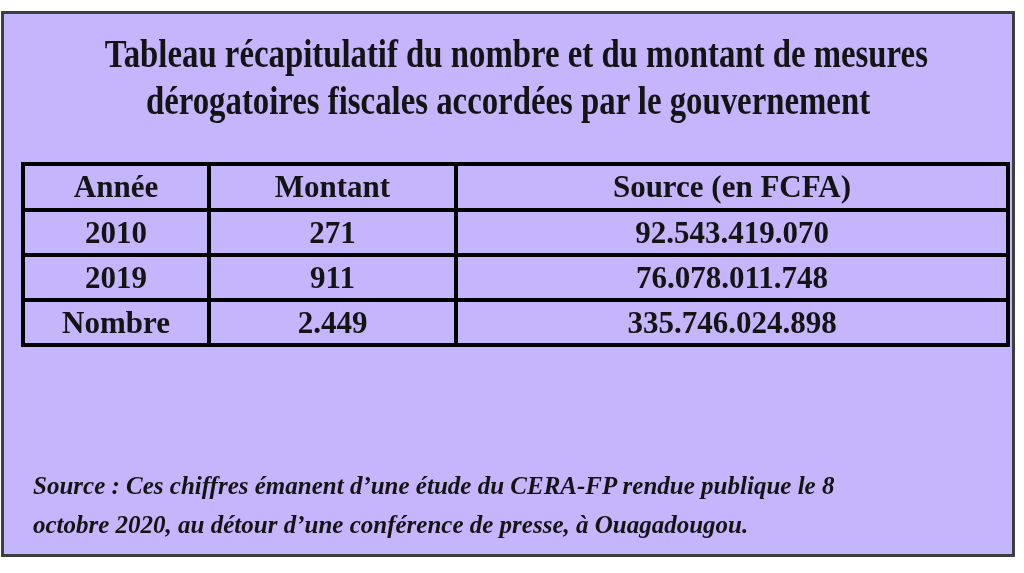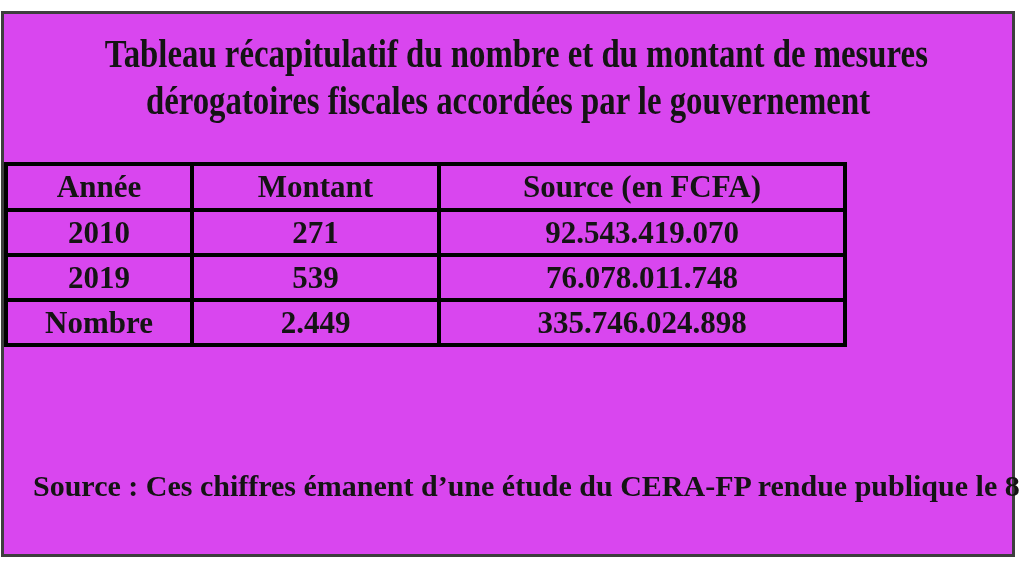--- a/index.html
+++ b/index.html
@@ -17,44 +17,44 @@
     color: #161616;
   }
   .frame {
     position: absolute;
     left: 1px;
     top: 11px;
     width: 1014px;
     height: 546px;
     border: 3px solid #3e3e3e;
     box-sizing: border-box;
-    background: #d946ef;
+    background: #c4b5fd;
   }
   .title-block {
     position: absolute;
     left: 0;
     top: 16px;
     width: 100%;
     text-align: center;
   }
   .title-line {
     font-size: 41px;
     font-weight: bold;
     line-height: 47px;
     white-space: nowrap;
     transform: scaleX(0.80);
     transform-origin: 50% 50%;
     letter-spacing: 0px;
     color: #141414;
   }
   table.data-table {
     position: absolute;
-    left: 0;
+    left: 17px;
     top: 148px;
-    width: 843px;
+    width: 989px;
     border-collapse: collapse;
     table-layout: fixed;
   }
   .data-table th,
   .data-table td {
     border: 4px solid #000000;
     font-size: 31px;
     font-weight: bold;
     text-align: center;
     vertical-align: middle;
@@ -65,22 +65,23 @@
     white-space: nowrap;
   }
   .data-table th {
     height: 42px;
   }
   .source-block {
     position: absolute;
     left: 29px;
     top: 452px;
     width: 950px;
-    font-size: 30px;
+    font-size: 25px;
     font-weight: bold;
+    font-style: italic;
     line-height: 39px;
     color: #141414;
   }
   .source-line {
     white-space: nowrap;
   }
 </style>
 </head>
 <body>
 
@@ -106,29 +107,30 @@
         </tr>
       </thead>
       <tbody>
         <tr>
           <td>2010</td>
           <td>271</td>
           <td>92.543.419.070</td>
         </tr>
         <tr>
           <td>2019</td>
-          <td>539</td>
+          <td>911</td>
           <td>76.078.011.748</td>
         </tr>
         <tr>
           <td>Nombre</td>
           <td>2.449</td>
           <td>335.746.024.898</td>
         </tr>
       </tbody>
     </table>
 
     <div class="source-block">
       <div class="source-line">Source : Ces chiffres émanent d’une étude du CERA-FP rendue publique le 8</div>
+      <div class="source-line">octobre 2020, au détour d’une conférence de presse, à Ouagadougou.</div>
     </div>
 
   </div>
 </div>
 
 </body></html>

